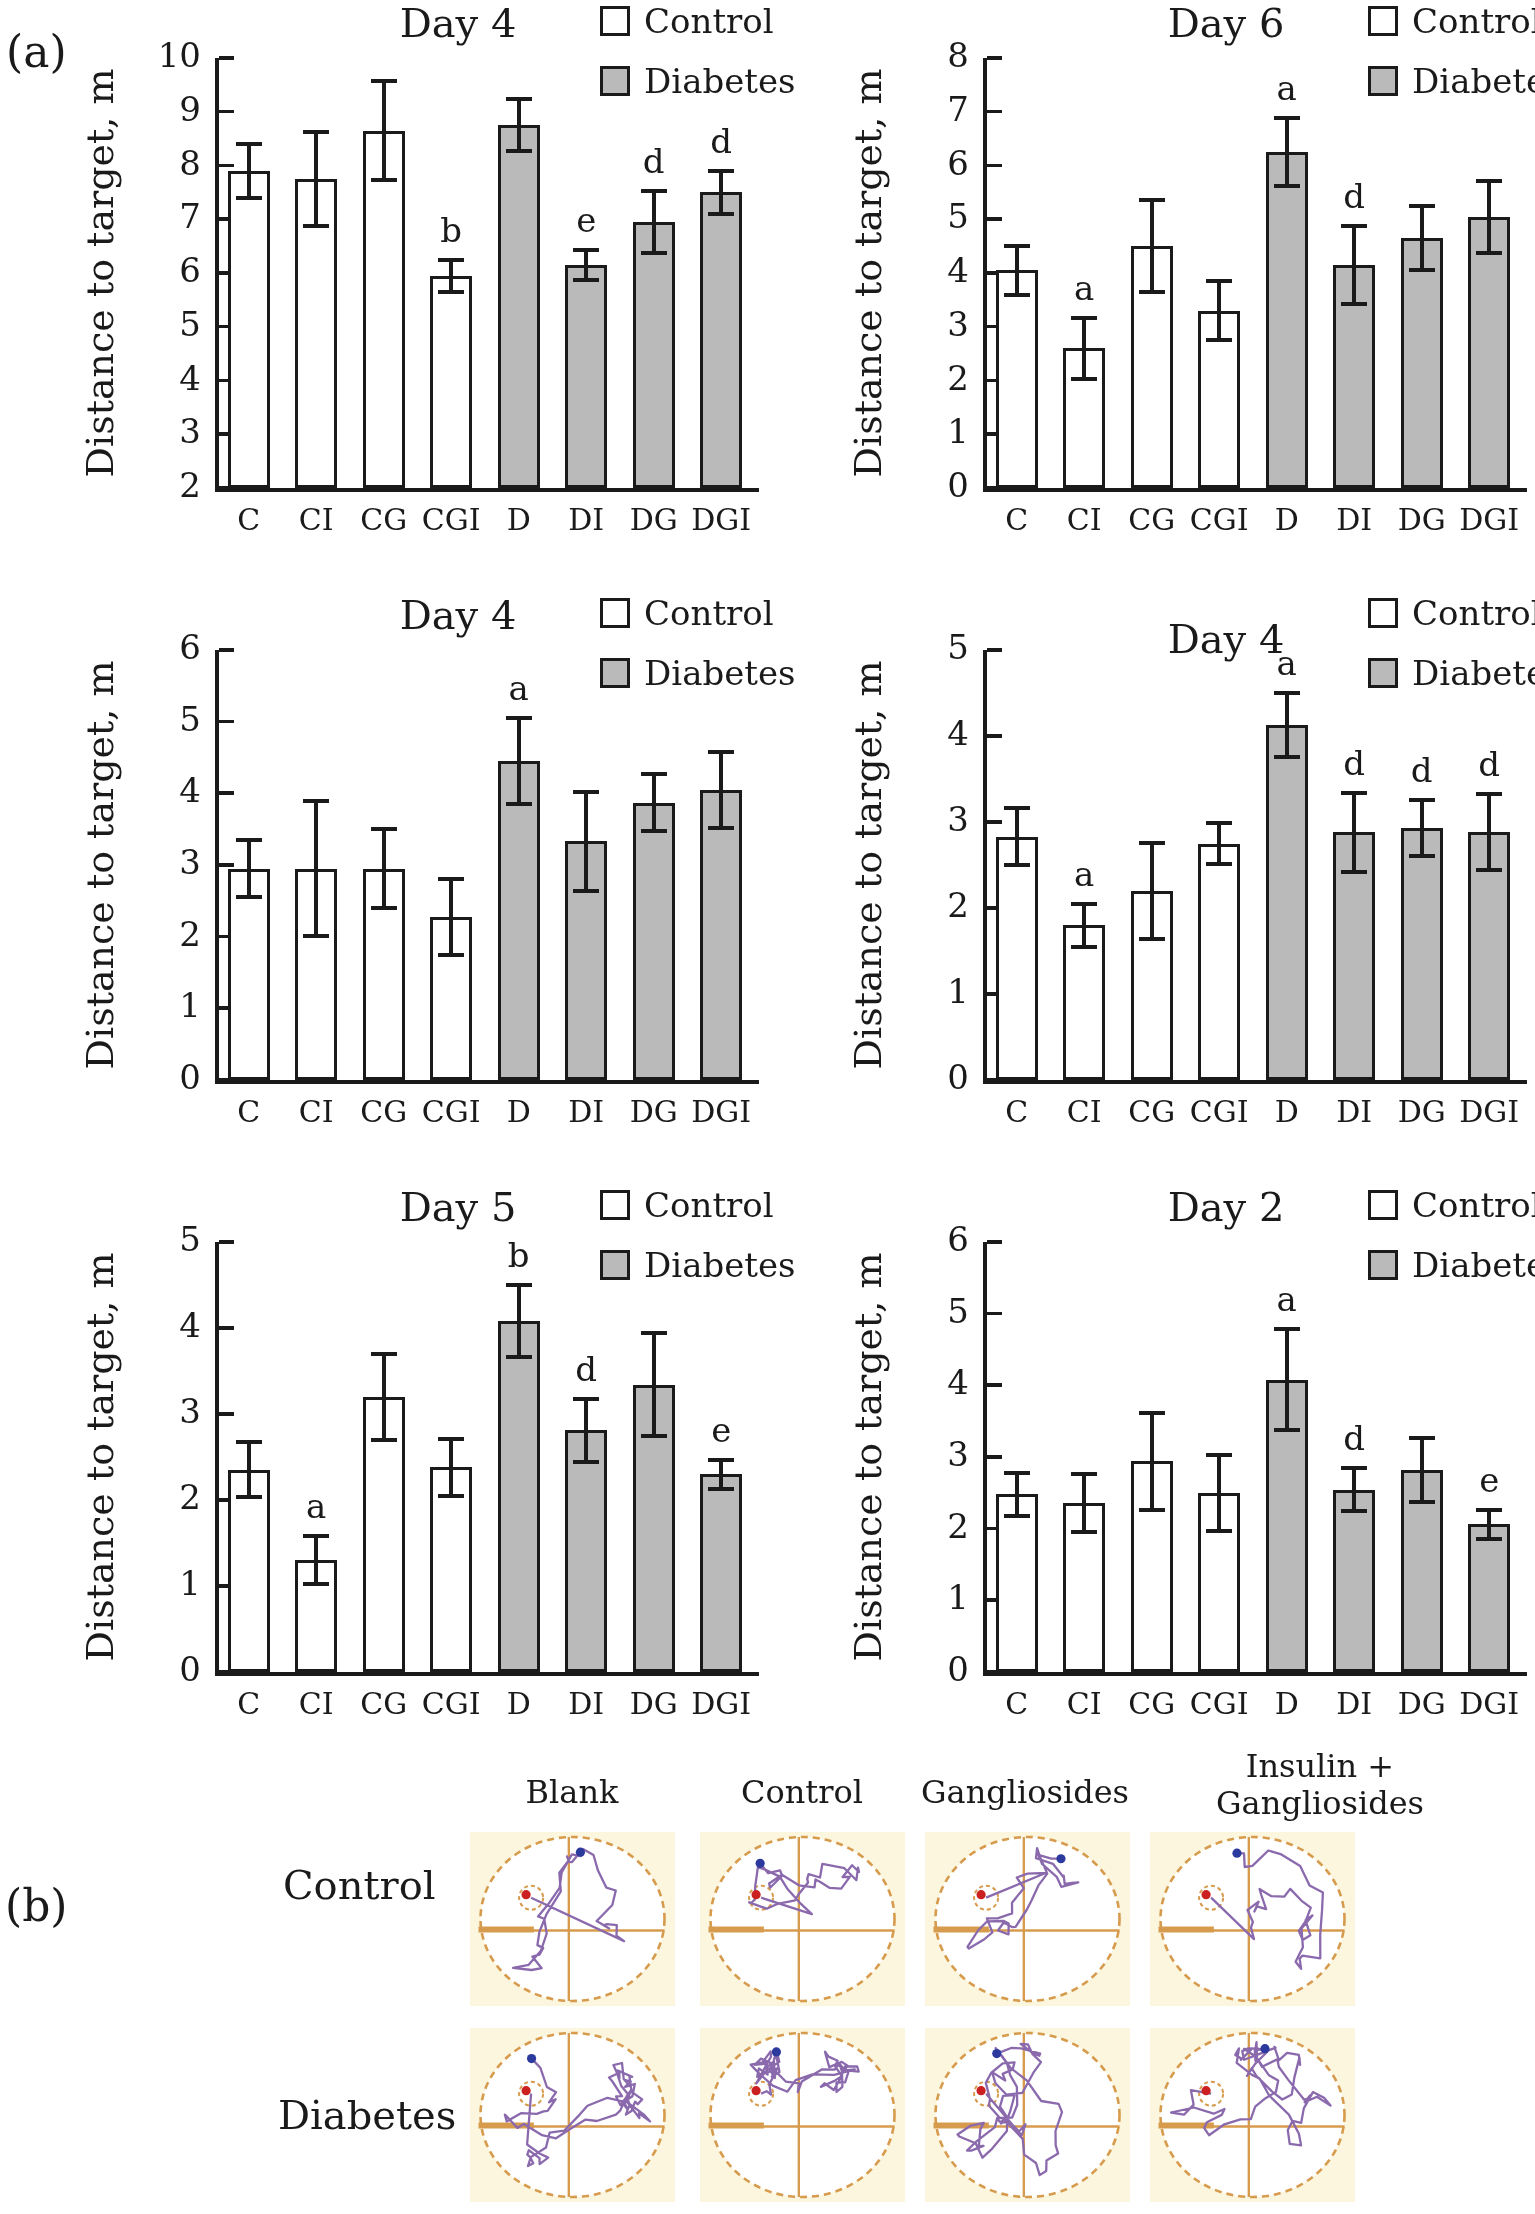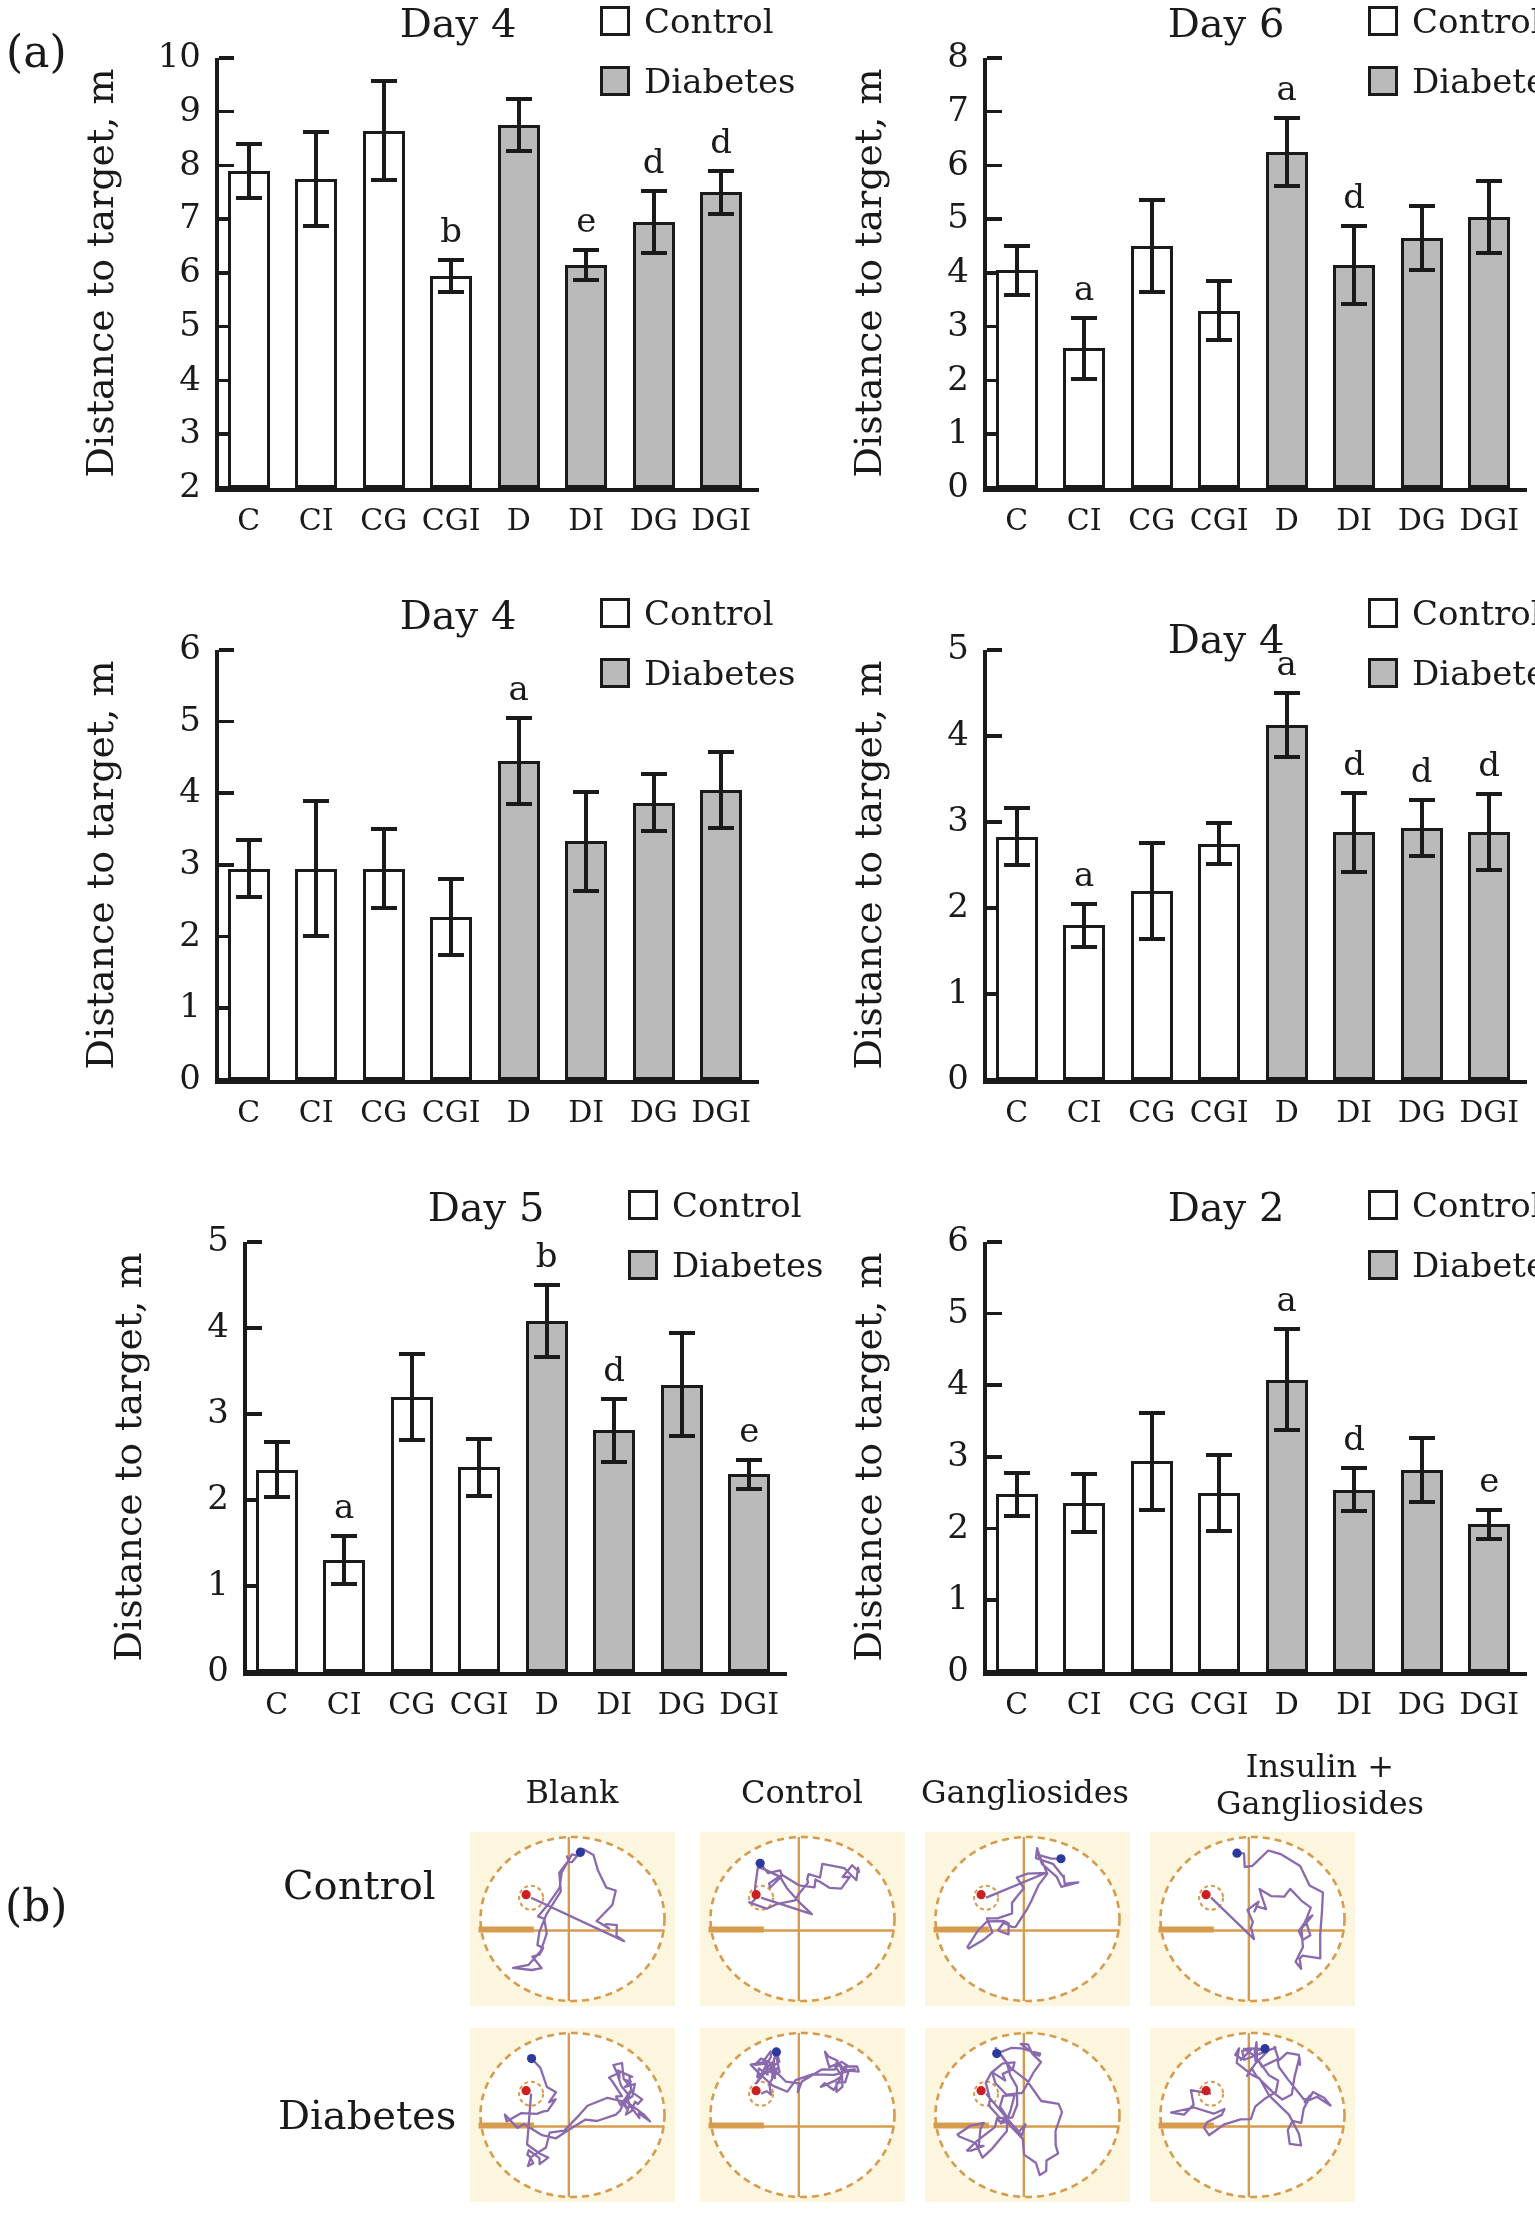--- a/index.html
+++ b/index.html
@@ -317,21 +317,21 @@
       <div class="legend-item">
         <span class="legend-swatch" style="background: rgb(255, 255, 255);"></span>
         <span class="legend-text">Control</span>
       </div>
       <div class="legend-item">
         <span class="legend-swatch" style="background: rgb(186, 186, 186);"></span>
         <span class="legend-text">Diabetes</span>
       </div>
     </div>
   </section>
-<section class="chart-panel" style="left:0;top:1184px;margin-left:28px;">
+<section class="chart-panel" style="left:0;top:1184px;">
     <div class="chart-title" style="left: 338px;">Day 5</div>
     <div class="ylabel" style="left: 100px; top: 273px;">Distance to target, m</div>
     <div class="plot" style="left: 215px; top: 58px; width: 540px; height: 430px;"></div>
     <div class="tick-mark" style="left: 219px; top: 486px; width: 15px; height: 3.5px;"></div>
     <div class="tick-label" style="left: 143px; top: 465px; width: 58px;">0</div>
     <div class="tick-mark" style="left: 219px; top: 400px; width: 15px; height: 3.5px;"></div>
     <div class="tick-label" style="left: 143px; top: 379px; width: 58px;">1</div>
     <div class="tick-mark" style="left: 219px; top: 314px; width: 15px; height: 3.5px;"></div>
     <div class="tick-label" style="left: 143px; top: 293px; width: 58px;">2</div>
     <div class="tick-mark" style="left: 219px; top: 228px; width: 15px; height: 3.5px;"></div>

